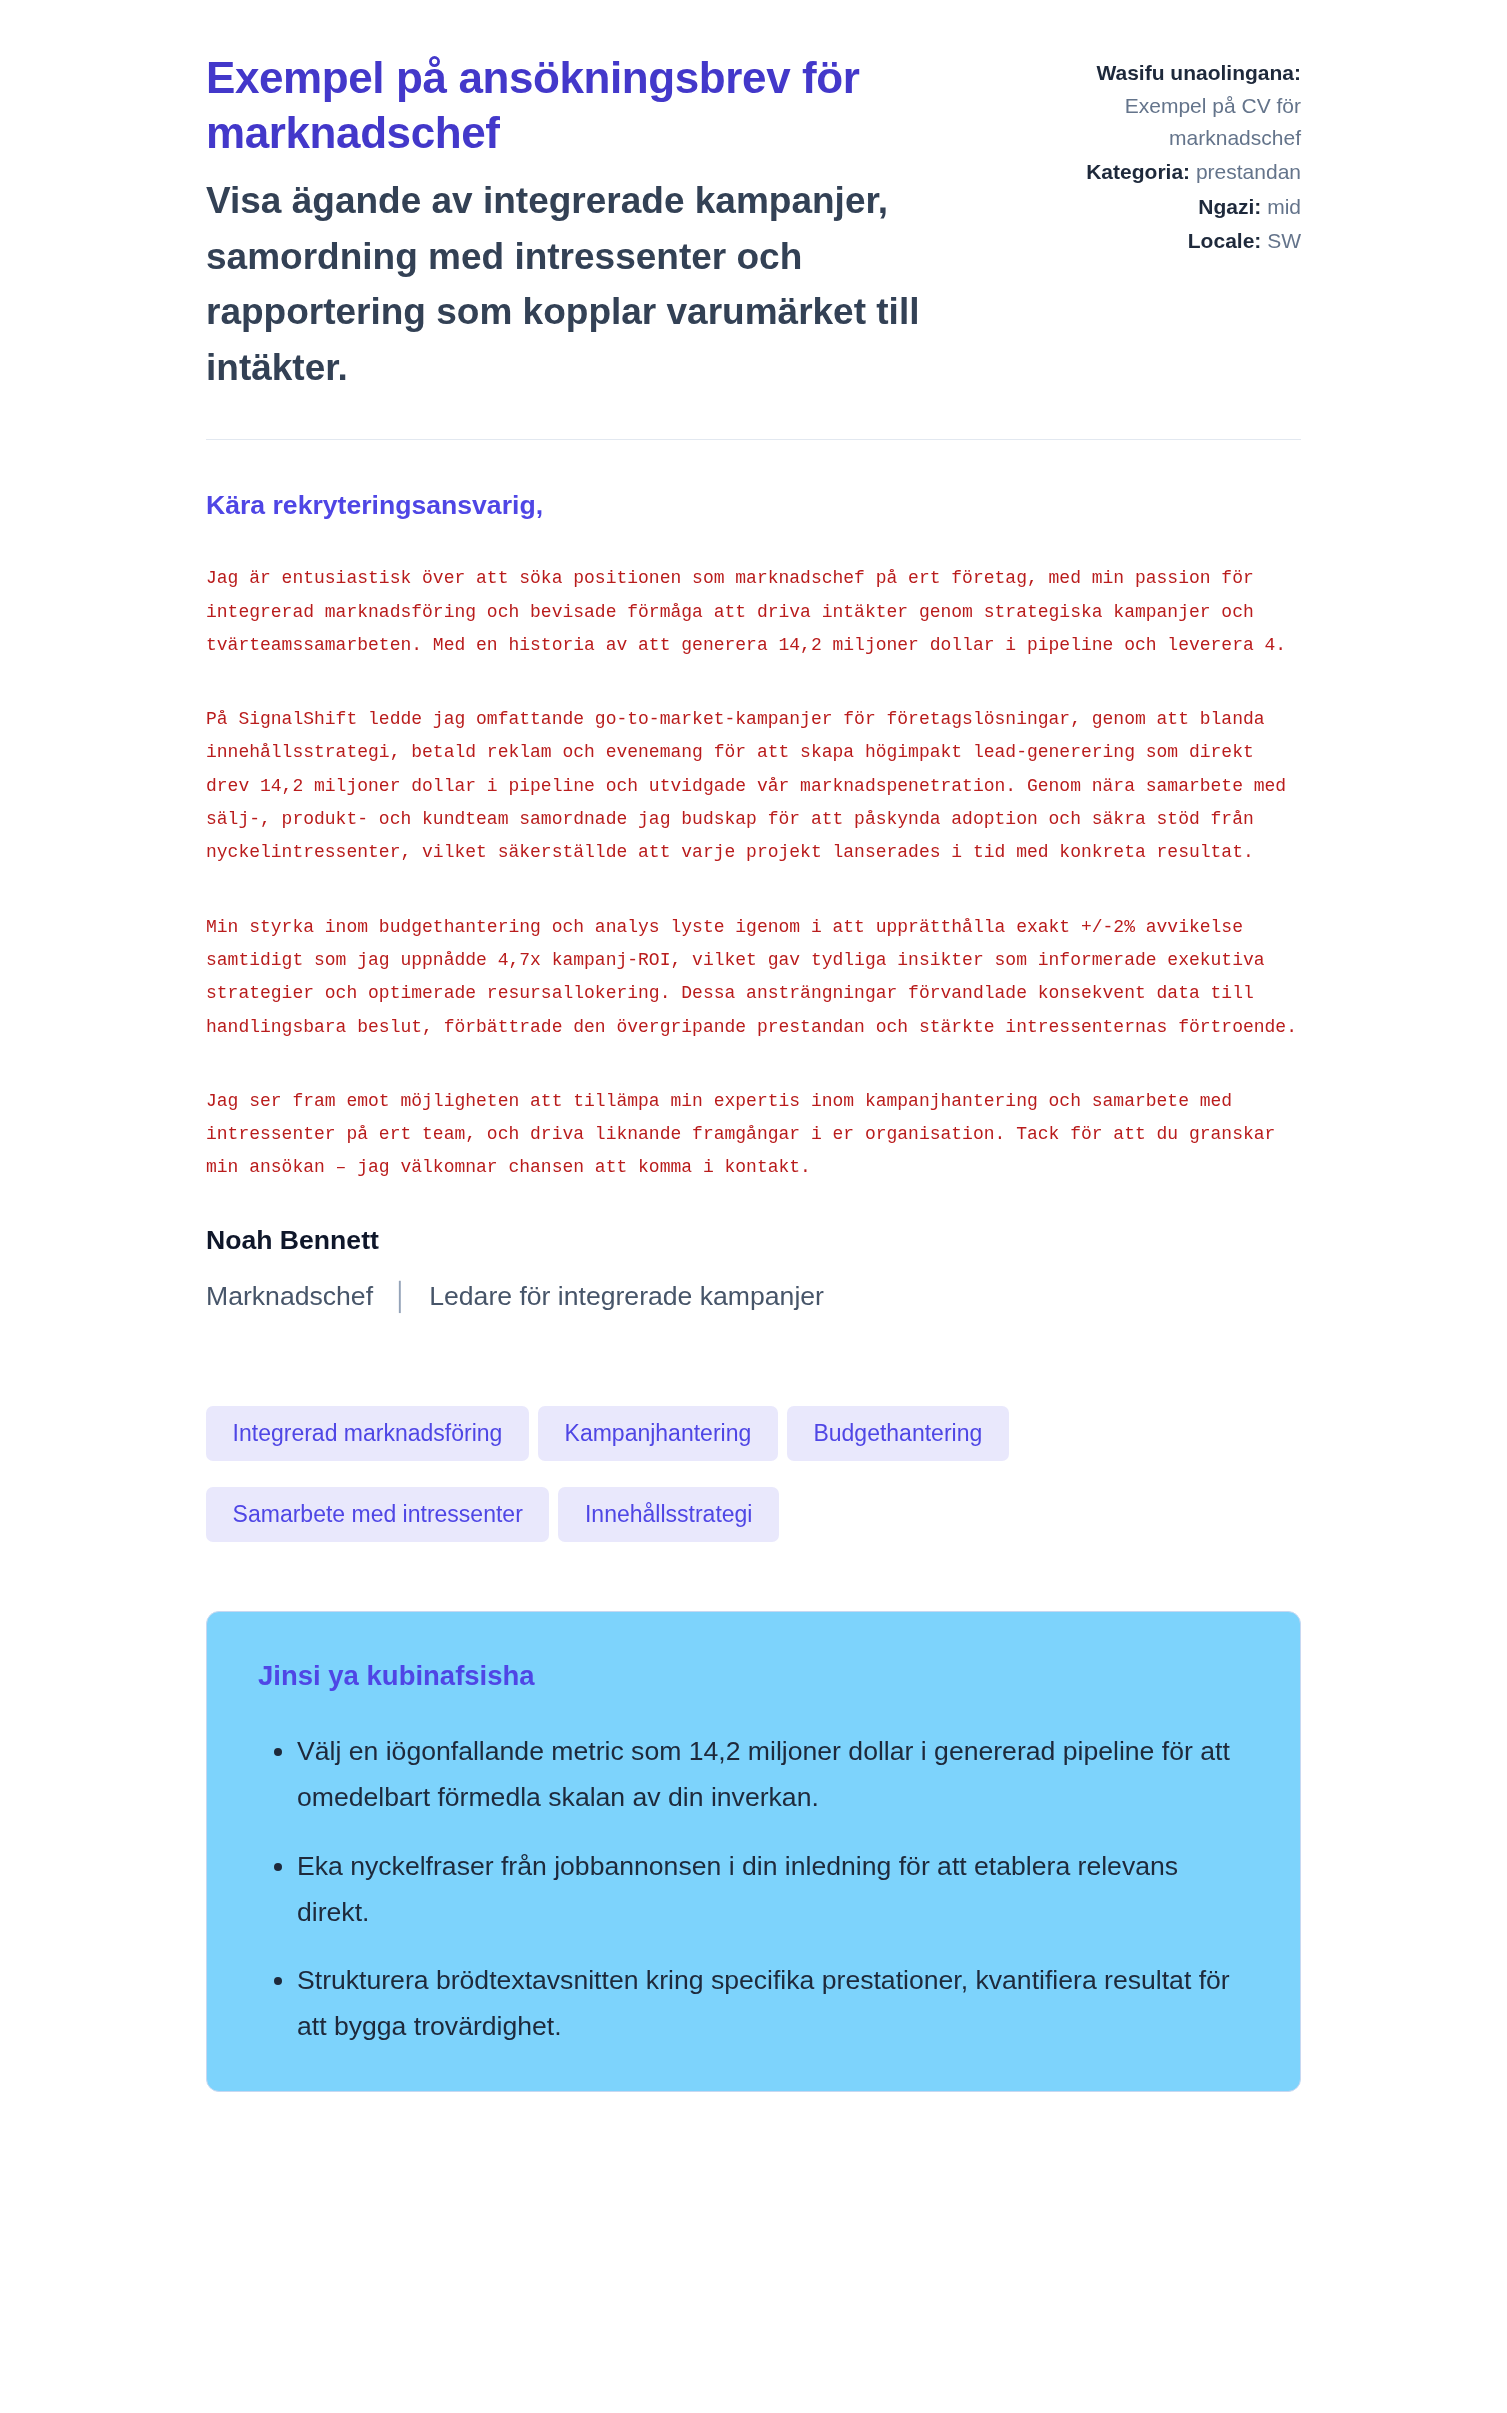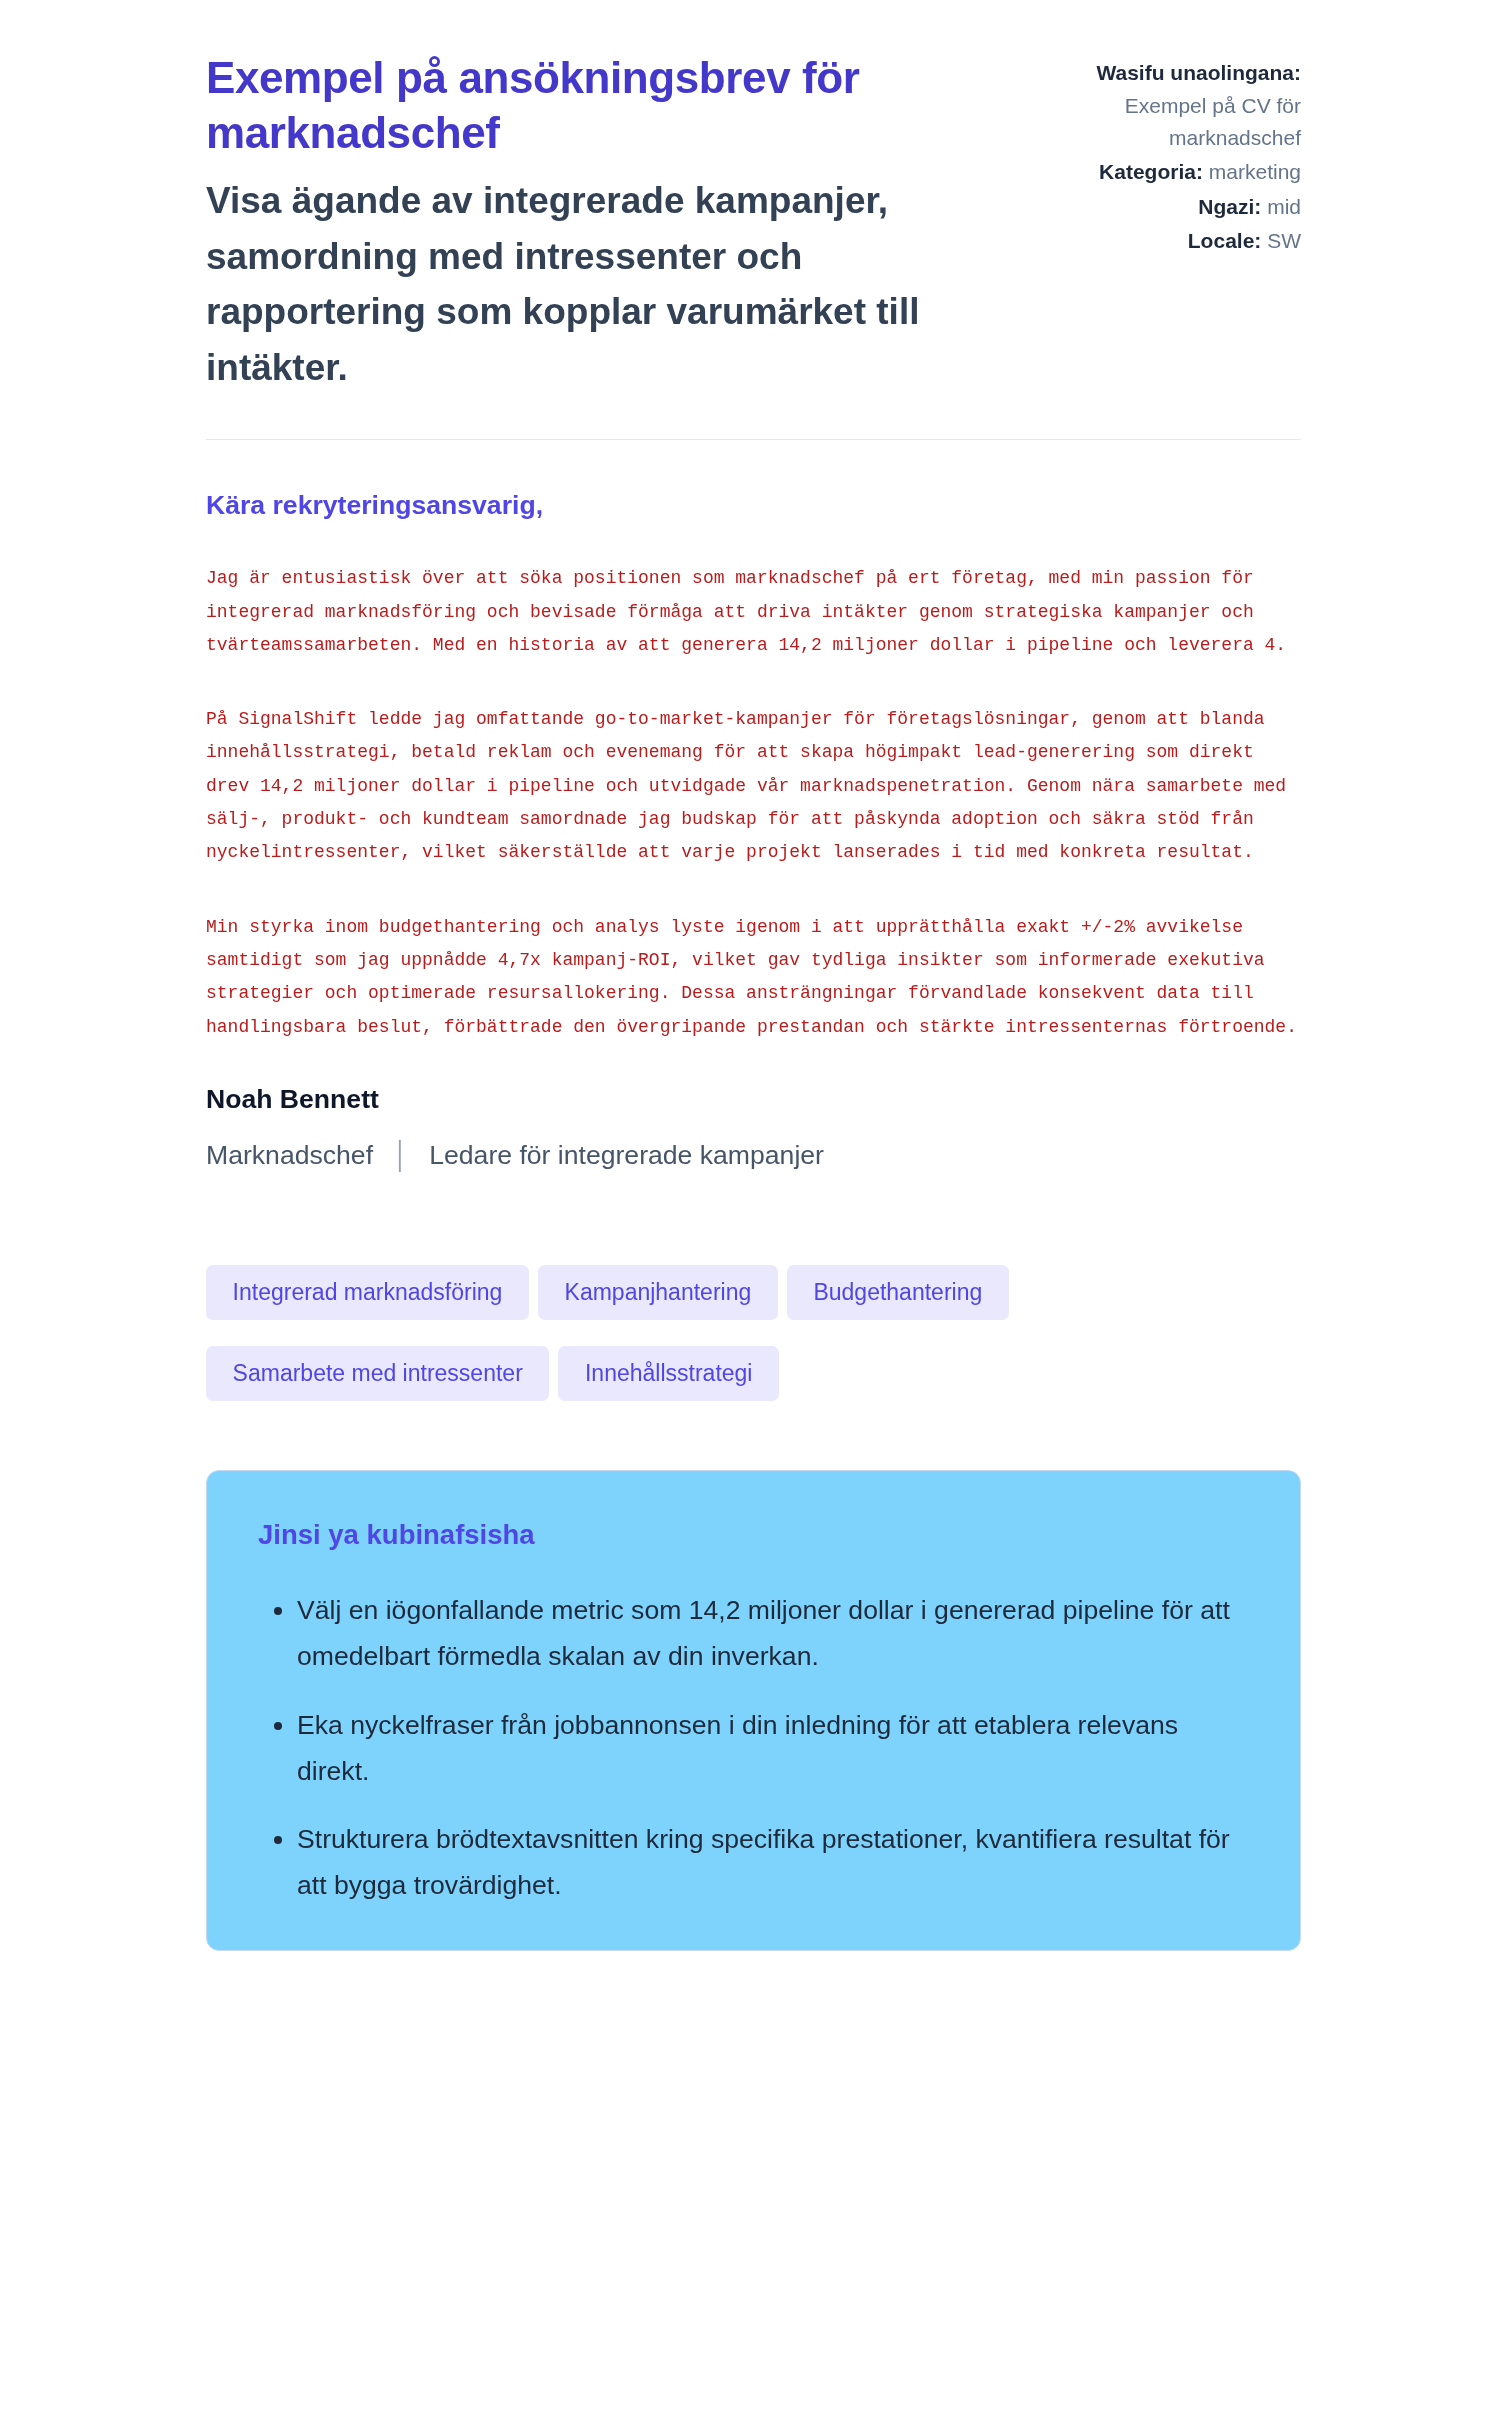--- a/index.html
+++ b/index.html
@@ -134,41 +134,42 @@
       <h1 class="page-title">Exempel på ansökningsbrev för marknadschef</h1>
       <p class="page-subtitle">Visa ägande av integrerade kampanjer, samordning med intressenter och rapportering som kopplar varumärket till intäkter.</p>
     </div>
     <aside class="meta">
       <div class="meta-row">
         <span class="meta-label">Wasifu unaolingana:</span>
         <span class="meta-value">Exempel på CV för marknadschef</span>
       </div>
       <div class="meta-row">
         <span class="meta-label">Kategoria:</span>
-        <span class="meta-value">marketing</span>
+        <span class="meta-value">prestandan</span>
       </div>
       <div class="meta-row">
         <span class="meta-label">Ngazi:</span>
         <span class="meta-value">mid</span>
       </div>
       <div class="meta-row">
         <span class="meta-label">Locale:</span>
         <span class="meta-value">SW</span>
       </div>
     </aside>
   </header>
 
   <hr class="divider">
 
   <main>
     <p class="salutation">Kära rekryteringsansvarig,</p>
 
     <p class="para">Jag är entusiastisk över att söka positionen som marknadschef på ert företag, med min passion för integrerad marknadsföring och bevisade förmåga att driva intäkter genom strategiska kampanjer och tvärteamssamarbeten. Med en historia av att generera 14,2 miljoner dollar i pipeline och leverera 4.</p>
     <p class="para">På SignalShift ledde jag omfattande go-to-market-kampanjer för företagslösningar, genom att blanda innehållsstrategi, betald reklam och evenemang för att skapa högimpakt lead-generering som direkt drev 14,2 miljoner dollar i pipeline och utvidgade vår marknadspenetration. Genom nära samarbete med sälj-, produkt- och kundteam samordnade jag budskap för att påskynda adoption och säkra stöd från nyckelintressenter, vilket säkerställde att varje projekt lanserades i tid med konkreta resultat.</p>
     <p class="para">Min styrka inom budgethantering och analys lyste igenom i att upprätthålla exakt +/-2% avvikelse samtidigt som jag uppnådde 4,7x kampanj-ROI, vilket gav tydliga insikter som informerade exekutiva strategier och optimerade resursallokering. Dessa ansträngningar förvandlade konsekvent data till handlingsbara beslut, förbättrade den övergripande prestandan och stärkte intressenternas förtroende.</p>
+    <p class="para">Jag ser fram emot möjligheten att tillämpa min expertis inom kampanjhantering och samarbete med intressenter på ert team, och driva liknande framgångar i er organisation. Tack för att du granskar min ansökan – jag välkomnar chansen att komma i kontakt.</p>
 
     <p class="sig-name">Noah Bennett</p>
     <p class="sig-role">
       <span>Marknadschef</span>
       <span class="sig-sep">│</span>
       <span>Ledare för integrerade kampanjer</span>
     </p>
 
     <div class="tags">
       <span class="tag">Integrerad marknadsföring</span>

